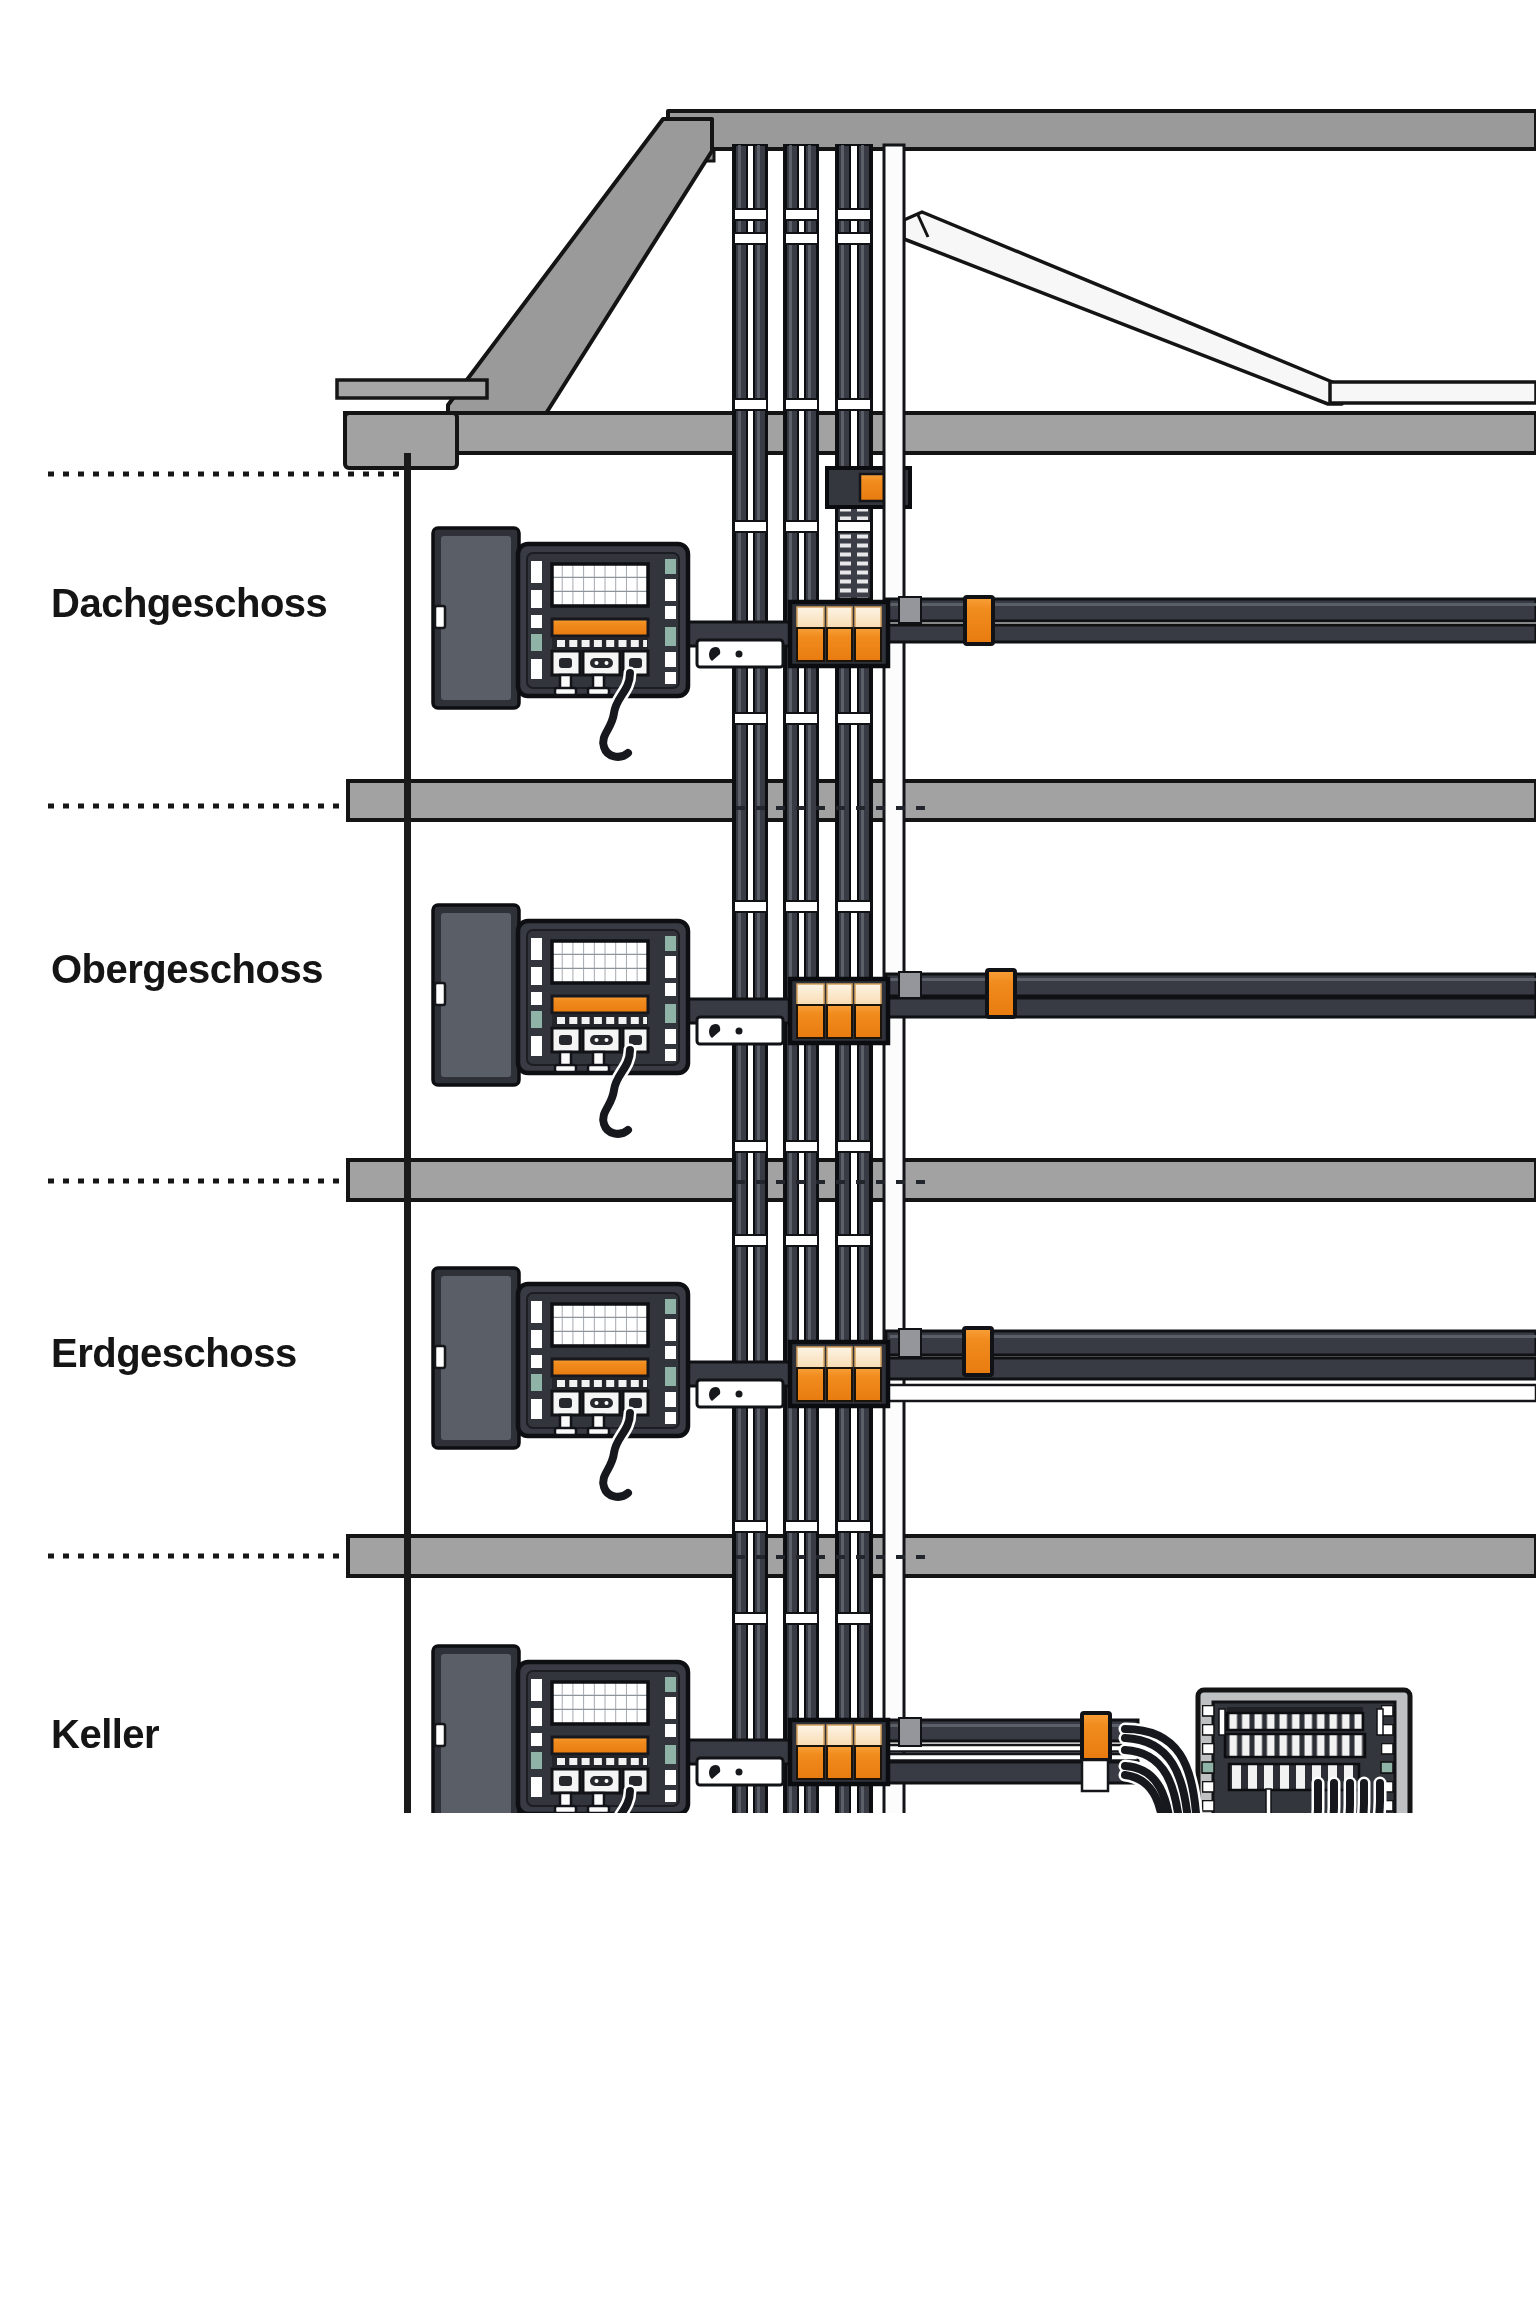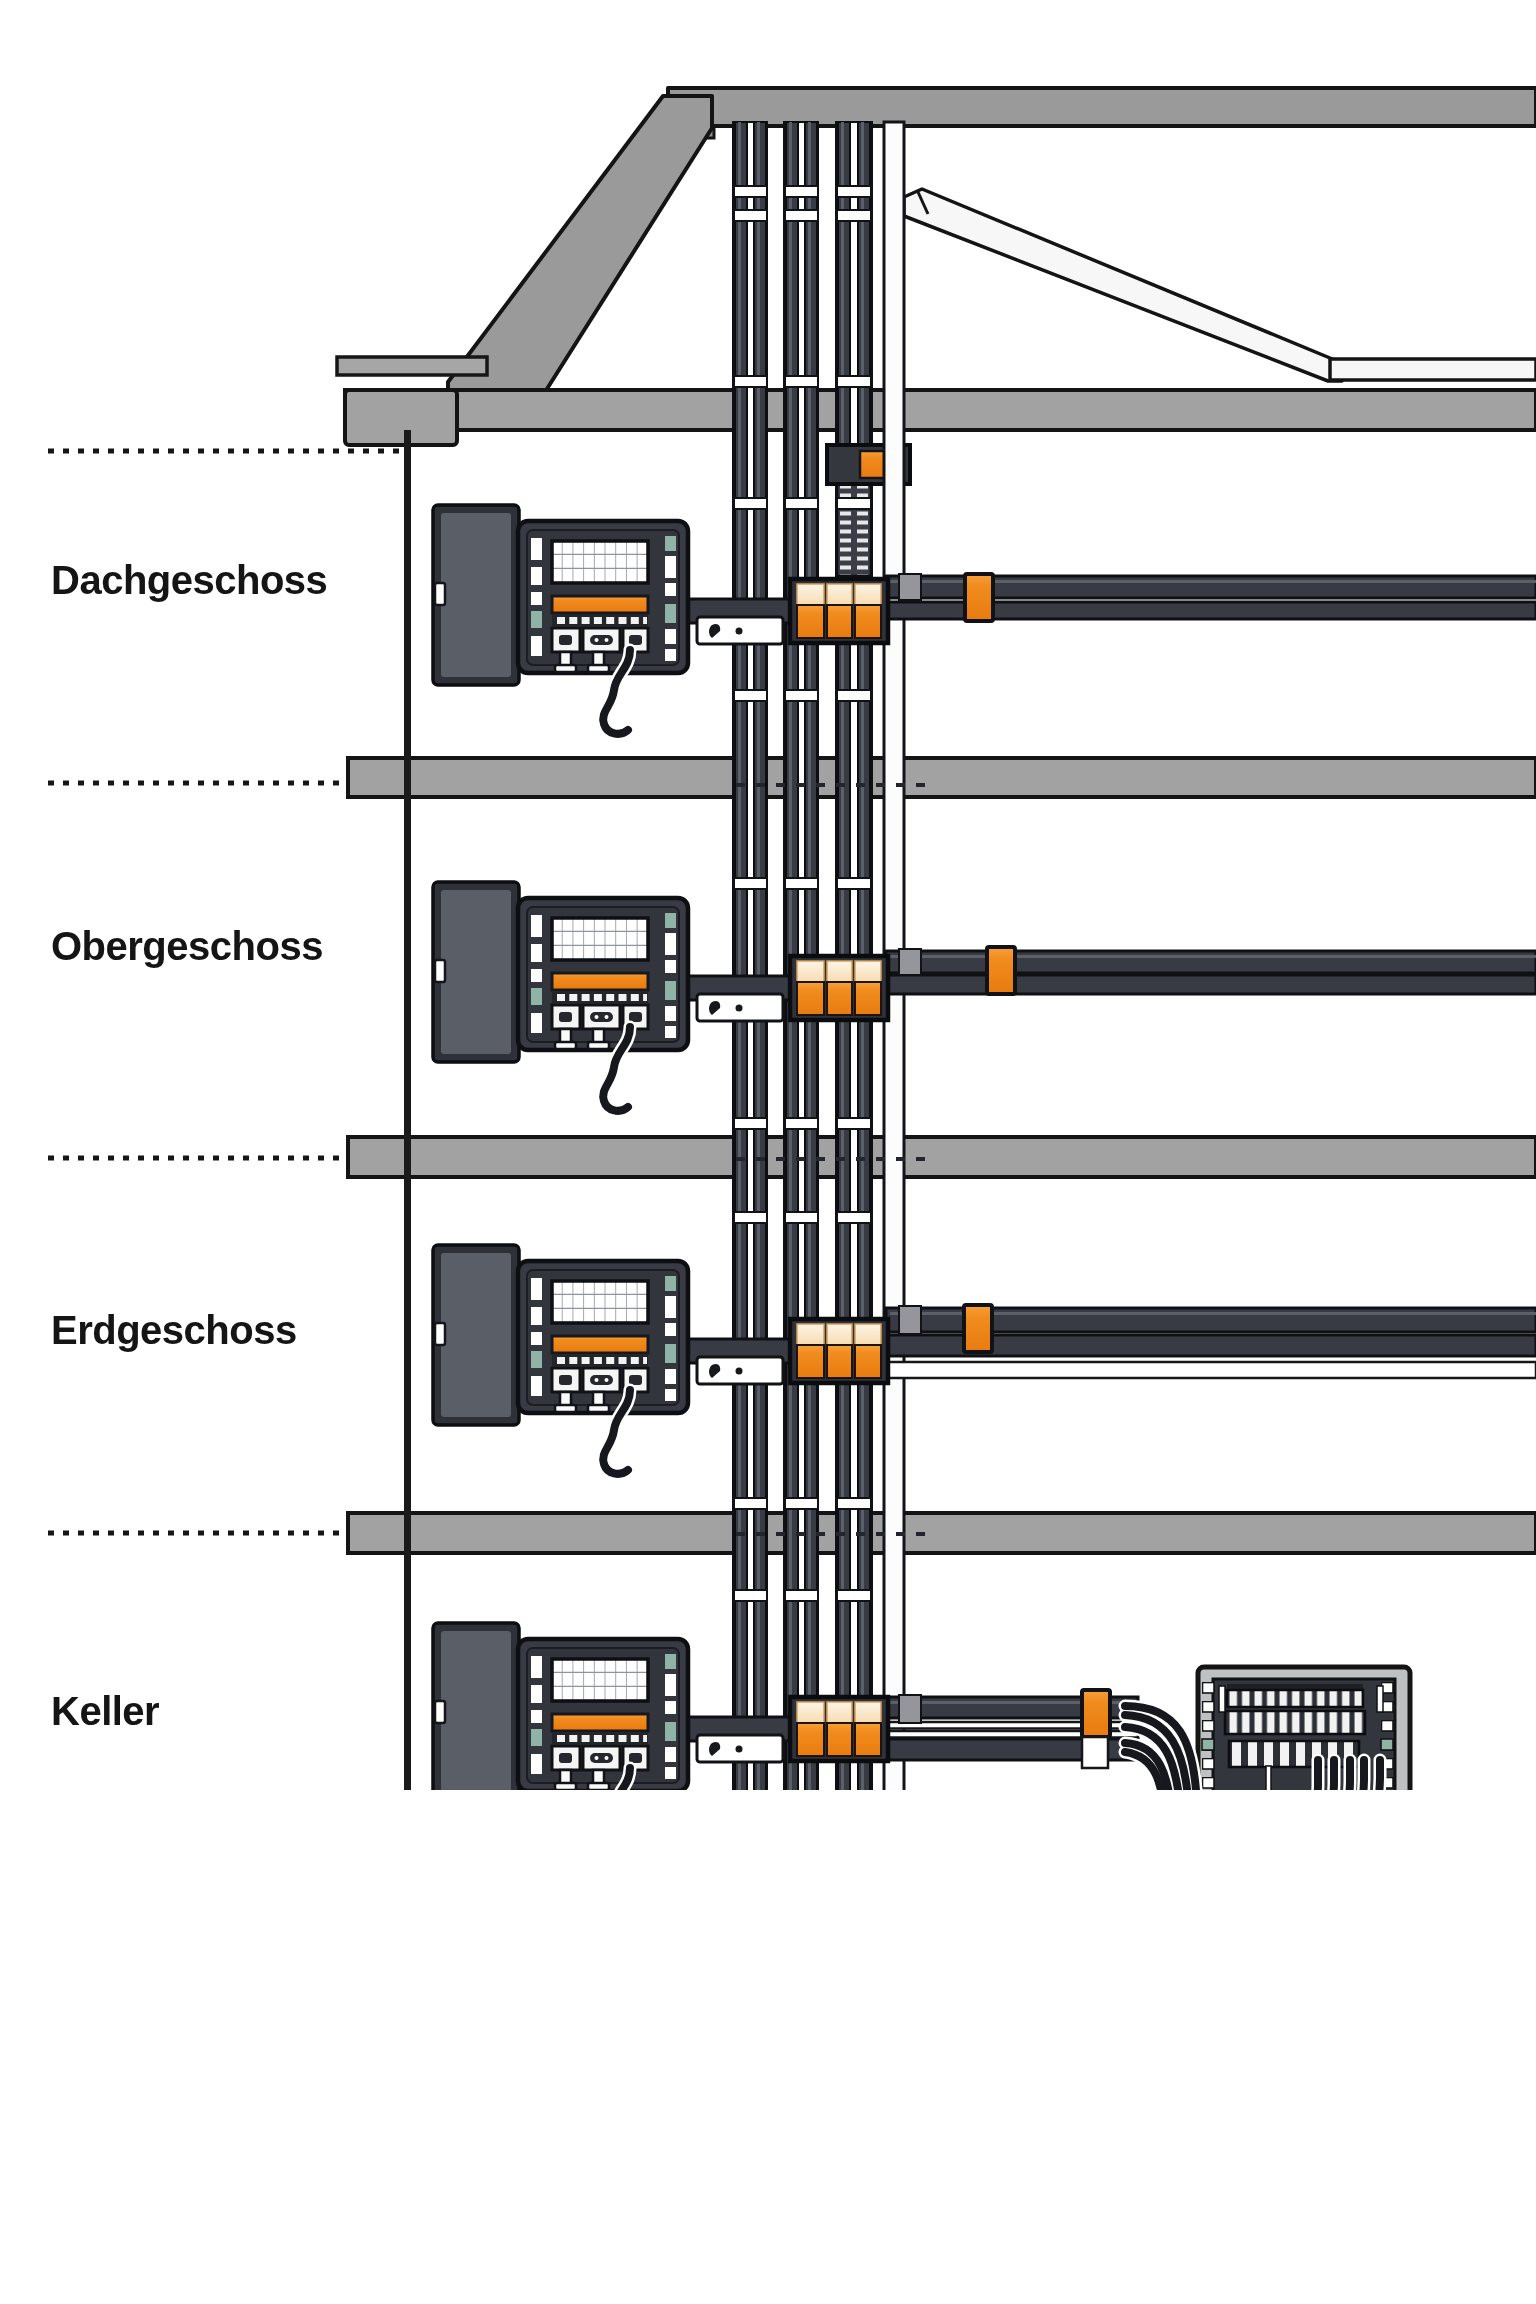--- a/index.html
+++ b/index.html
@@ -1,16 +1,16 @@
 <!DOCTYPE html>
 <html lang="de" style="--accent-orange: #F0861A; --accent-orange-light: #FCE9D2; --charcoal: #383B43; --slab-gray: #A2A2A2; --roof-gray: #9A9A9A; --ink: #141414; --teal-slot: #8FB3A6; --background: #FFFFFF;"><head>
 <meta charset="utf-8">
 <style>
   html,body{margin:0;padding:0;background:#fff;}
-  .stage{position:relative;width:1536px;height:1790px;background:var(--background,#fff);overflow:hidden;}
+  .stage{position:relative;width:1536px;height:1790px;background:var(--background,#fff);overflow:hidden;margin-top:23px;}
   svg{display:block;}
   .slab{fill:var(--slab-gray,#a2a2a2);stroke:var(--ink,#141414);stroke-width:4;}
   .roof{fill:var(--roof-gray,#9a9a9a);stroke:var(--ink,#141414);stroke-width:4;stroke-linejoin:round;}
   .whitebeam{fill:#f7f7f7;stroke:var(--ink,#141414);stroke-width:3.5;stroke-linejoin:round;}
   .bar{fill:var(--charcoal,#383b43);stroke:#0c0d10;stroke-width:2;}
   .barlite{fill:#5b5f68;}
   .conduit{fill:var(--charcoal,#383b43);stroke:#0f1013;stroke-width:3;}
   .joint{fill:#ffffff;stroke:#101216;stroke-width:2;}
   .whitech{fill:#ffffff;stroke:#14161a;stroke-width:2.5;}
   .dots{stroke:#161616;stroke-width:5;stroke-dasharray:6 9;fill:none;}

